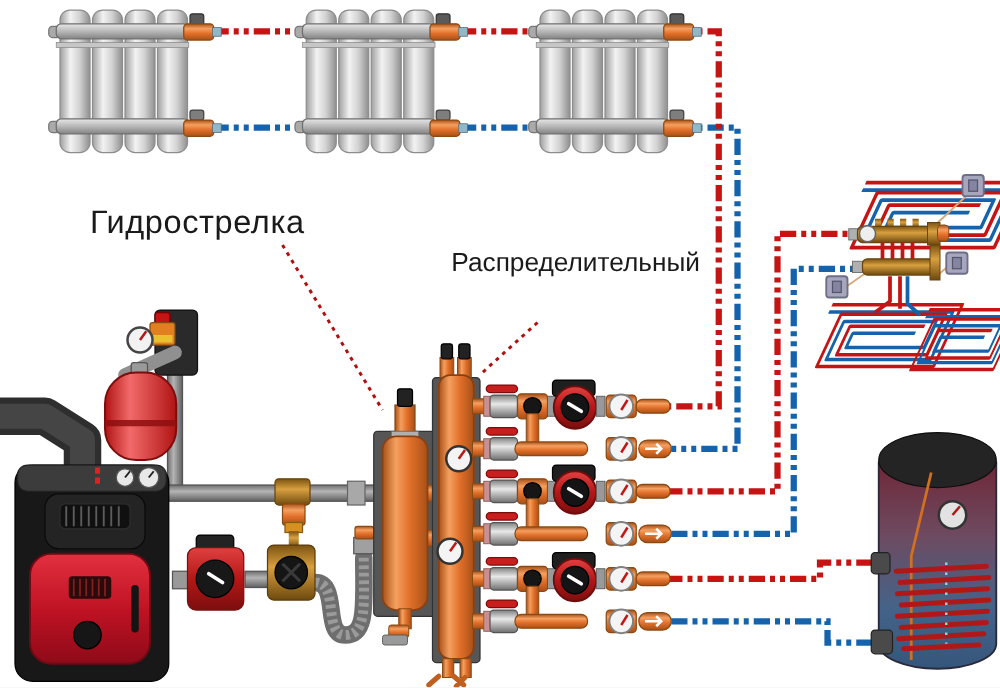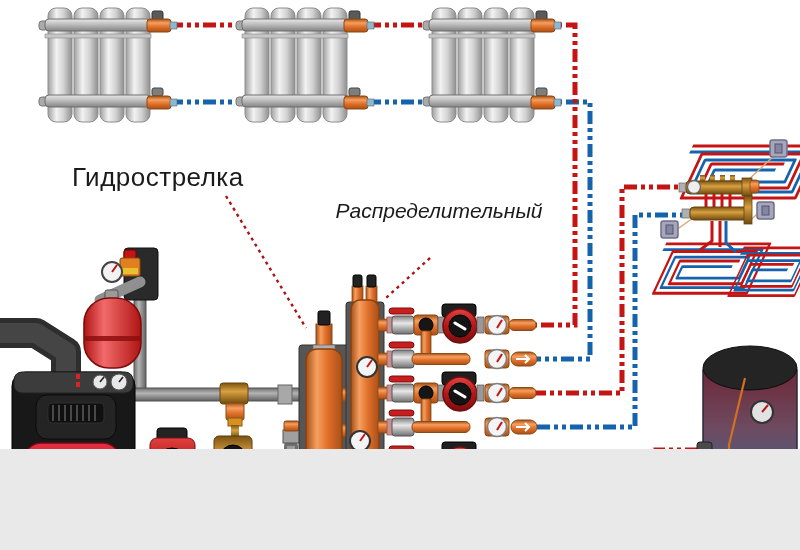--- a/index.html
+++ b/index.html
@@ -7,25 +7,25 @@
     --return:#1463ac;
     --copper:#e8803c;
     --brass:#b07c28;
     --steel:#8d8d8d;
     --label:#1a1a1a;
     --annotation:#b01010;
     --background:#ffffff;
   }
   html,body{margin:0;padding:0;}
   body{background:#e9e9e9;font-family:"Liberation Sans",sans-serif;}
-  .stage{position:relative;width:800px;height:449px;background:var(--background);overflow:hidden;}
+  .stage{position:relative;width:800px;height:550px;background:var(--background);overflow:hidden;}
   .stage svg{position:absolute;left:0;top:0;}
   .lbl{position:absolute;color:var(--label);font-family:"Liberation Sans",sans-serif;}
   .lbl-hydro{left:72px;top:162px;font-size:26px;letter-spacing:0.5px;}
-  .lbl-manifold{left:318px;top:196px;width:242px;text-align:center;font-size:21px;line-height:1.45;font-style:italic;}
+  .lbl-manifold{left:318px;top:196px;width:242px;text-align:right;font-size:21px;line-height:1.45;}
   
   .pipe{fill:none;stroke-width:5;stroke-dasharray:13 4 4 4 4 4;}
   .sup{stroke:var(--supply);}
   .ret{stroke:var(--return);}
   .coil{fill:none;stroke-width:3;stroke-linejoin:round;}
   .coil-r{stroke:var(--supply);}
   .coil-b{stroke:var(--return);}
   .ann{fill:none;stroke:var(--annotation);stroke-width:2.4;stroke-dasharray:3 4;}
   .tan{stroke:#d8a878;stroke-width:1.5;fill:none;}
 </style>

